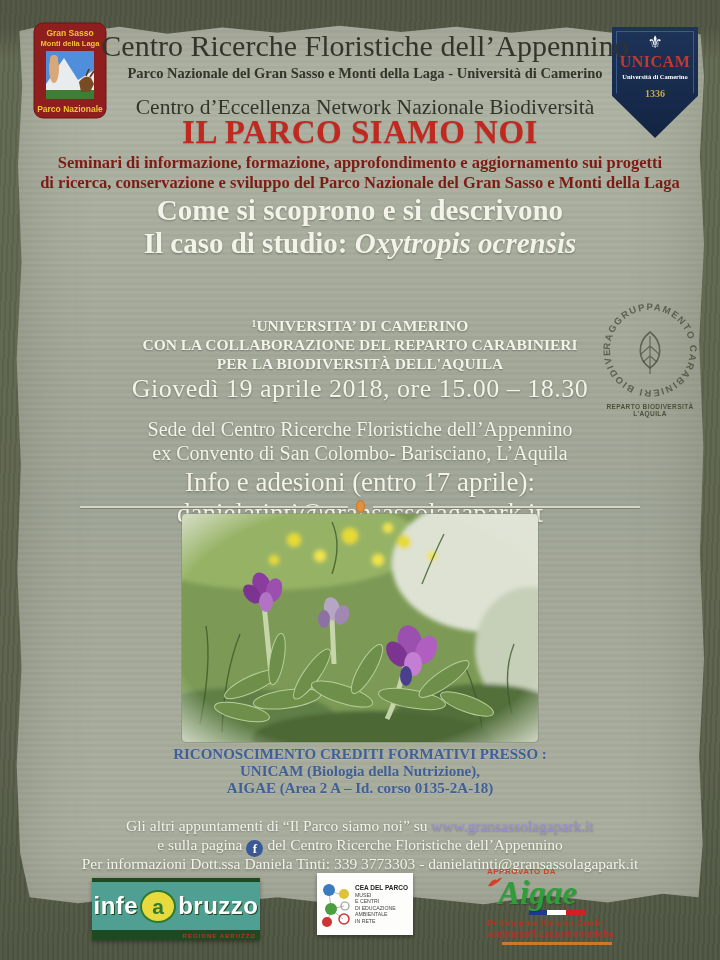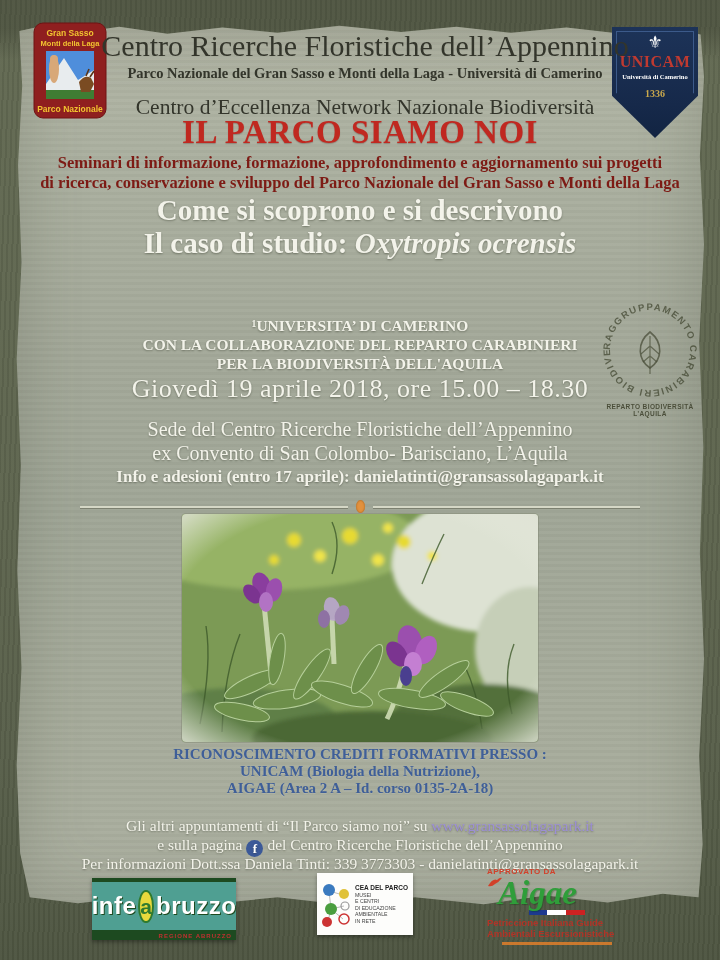--- a/index.html
+++ b/index.html
@@ -22,21 +22,21 @@
   .h-title{font-size:30px;line-height:32px;}
   .h-sub{font-size:14.5px;font-weight:bold;margin-top:3px;}
   .h-sub2{font-size:21.5px;margin-top:13px;}
   .main-title{top:114px;font-size:33px;font-weight:bold;color:#c02820;letter-spacing:.5px;text-shadow:0 1px 1px rgba(60,10,10,.25);}
   .sem{top:153px;font-size:16.5px;line-height:20px;font-weight:bold;color:#7d1b15;}
   .talk{top:194px;font-size:29px;line-height:32.5px;font-weight:bold;}
   .speakers{top:287px;font-size:19.5px;font-weight:bold;}
   .orgs{top:316px;font-size:15.5px;line-height:19px;font-weight:bold;}
   .datetime{top:374px;font-size:26px;letter-spacing:.5px;}
   .venue{top:417px;font-size:20px;line-height:24px;}
-  .info{top:467px;font-size:17px;font-weight:bold;}
+  .info{top:467px;font-size:27px;font-weight:normal;}
   .divider{position:absolute;top:500px;left:80px;width:560px;display:flex;align-items:center;gap:8px;}
   .divider .dl{flex:1;height:2px;background:#d5d7c6;box-shadow:0 1px 0 #7c8070;}
   .divider .dot{width:9px;height:13px;border-radius:50%;background:#e2913e;box-shadow:inset 0 0 2px #9c5a17;}
   
   .park-logo{position:absolute;left:33px;top:22px;}
   .unicam{position:absolute;left:612px;top:27px;width:86px;height:111px;
     background:linear-gradient(180deg,#1d3358,#16294a 70%,#122442);
     clip-path:polygon(0 0,100% 0,100% 62%,50% 100%,0 62%);
     box-shadow:0 2px 5px rgba(0,0,0,.4);text-align:center;color:#fff;font-family:"Liberation Serif",serif;}
   .unicam .inner{position:absolute;inset:4px;border:1px solid #3c5a8a;clip-path:polygon(0 0,100% 0,100% 60%,50% 98%,0 60%);}
@@ -52,21 +52,21 @@
   
   .credits{top:746px;color:#3f5f98;font-weight:bold;font-size:15px;line-height:17px;text-shadow:0 1px 1px rgba(255,255,255,.15);}
   .credits .c1{font-size:15px;}
   .foot1{top:817px;font-size:15.5px;}
   .foot2{top:836px;font-size:15.5px;}
   .foot3{top:855px;font-size:15.5px;}
   .link{color:#9c8fd6;}
   .fb{display:inline-block;width:17px;height:17px;border-radius:50%;background:#3b5998;color:#fff;
     font-family:"Liberation Serif",serif;font-weight:bold;font-size:13px;line-height:17px;vertical-align:-3px;margin:0 4px;}
   
-  .infea{position:absolute;left:92px;top:878px;width:144px;height:62px;background:#4f9f92;
+  .infea{position:absolute;left:92px;top:878px;width:168px;height:62px;background:#4f9f92;
     border-top:4px solid #1d4a20;border-bottom:10px solid #1d4a20;box-sizing:border-box;
     display:flex;align-items:center;justify-content:center;font-family:"Liberation Sans",sans-serif;
     box-shadow:0 2px 4px rgba(0,0,0,.35);}
   .infea .t{color:#fff;font-size:24px;font-weight:bold;letter-spacing:.5px;text-shadow:1px 1px 0 #1d4a20;}
   .infea .at{display:inline-block;width:32px;height:29px;border-radius:50%;background:#e8d93c;border:2px solid #2f7a2f;
     color:#2f7a2f;font-size:21px;font-weight:bold;line-height:29px;text-align:center;margin:0 2px;vertical-align:-6px;}
   .infea .sub{position:absolute;right:4px;bottom:-9px;font-size:6px;color:#c03030;font-weight:bold;letter-spacing:1px;}
   .cea{position:absolute;left:317px;top:873px;width:96px;height:62px;background:#fdfdfb;box-shadow:0 2px 4px rgba(0,0,0,.35);
     display:flex;align-items:center;font-family:"Liberation Sans",sans-serif;}
   .cea .txt{font-size:5.2px;color:#444;line-height:6.5px;text-align:left;}

